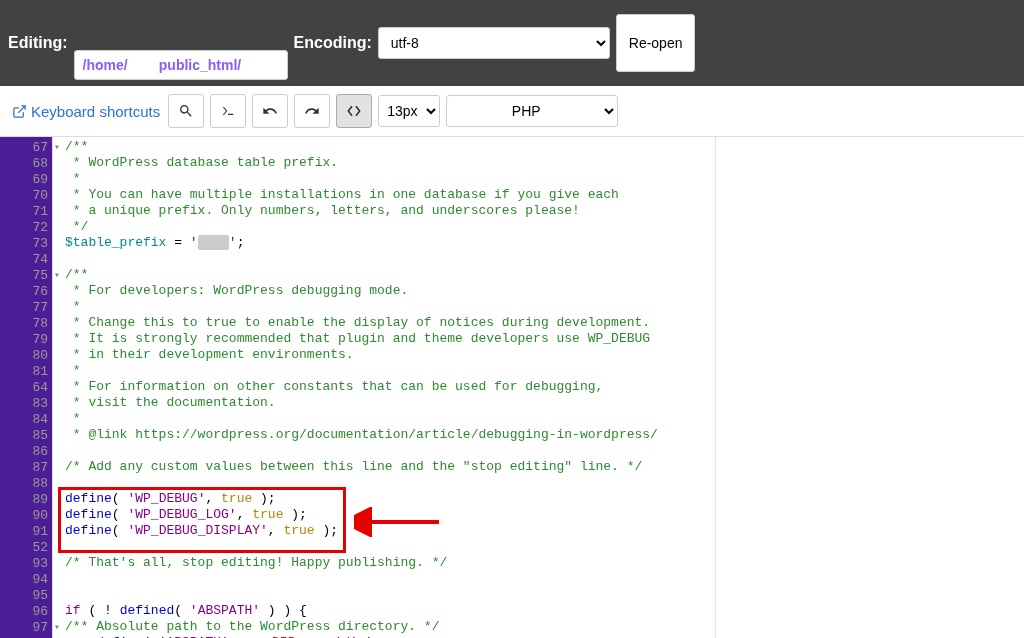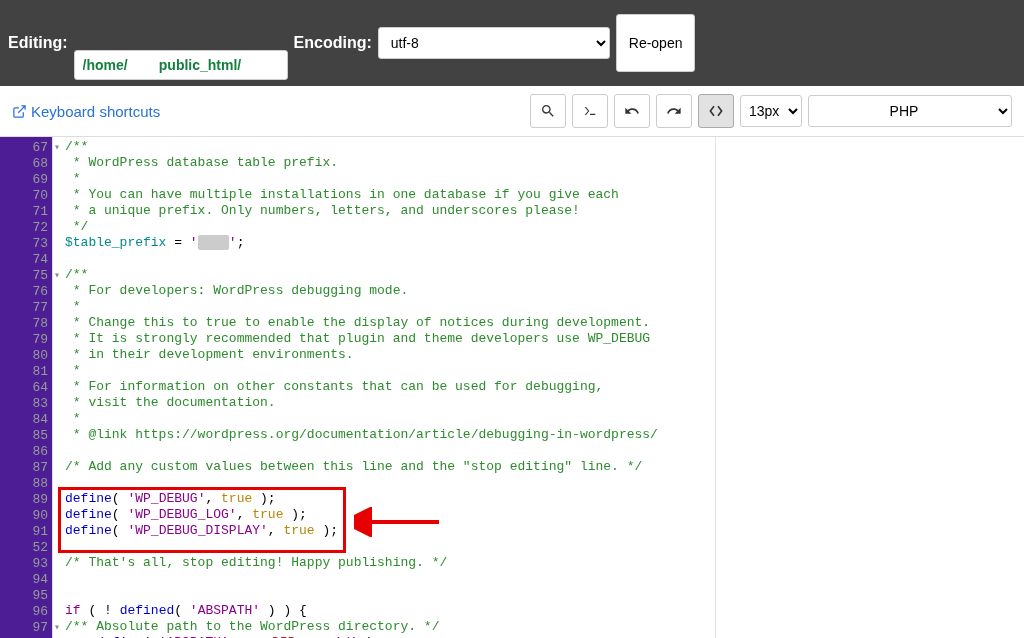--- a/index.html
+++ b/index.html
@@ -13,21 +13,21 @@
       gap: 6px;
     }
     .top-bar label { color: #fff; font-weight: bold; font-size: 16px; }
     .top-bar input[type="text"] {
       background: #fff;
       border: 1px solid #ccc;
       padding: 6px 8px;
       font-size: 14px;
       font-weight: bold;
       border-radius: 3px;
-      color: #15803d;
+      color: #8b5cf6;
       margin-top: 44px;
     }
     .path-input { width: 214px; }
     .encoding-select {
       background: #fff;
       border: 1px solid #ccc;
       padding: 6px 8px;
       font-size: 14px;
       width: 232px;
       border-radius: 3px;
@@ -37,21 +37,20 @@
       border: 1px solid #ccc;
       padding: 20px 12px;
       font-size: 14px;
       cursor: pointer;
       border-radius: 3px;
     }
 
     .toolbar {
       display: flex;
       align-items: center;
-      justify-content: space-between;
       padding: 8px 12px;
       border-bottom: 1px solid #ddd;
       background: #fff;
       gap: 8px;
     }
     .keyboard-link {
       color: #2a72d4;
       text-decoration: none;
       font-size: 15px;
       display: flex;
@@ -74,21 +73,21 @@
     .icon-btn.active { background: #e2e2e2; border-color: #aaa; }
     .icon-btn svg { width: 16px; height: 16px; fill: #333; }
     .font-size-select, .lang-select {
       background: #fff;
       border: 1px solid #ccc;
       padding: 6px 4px;
       font-size: 14px;
       border-radius: 3px;
     }
     .font-size-select { width: 62px; }
-    .lang-select { width: 204px; text-align: center; }
+    .lang-select { width: 172px; text-align: center; }
 
     .editor-container { display: flex; position: relative; }
     .gutter {
       background: #4c1d95;
       border-right: 1px solid #ddd;
       padding-top: 2px;
       user-select: none;
     }
     .gutter-line {
       display: flex;

